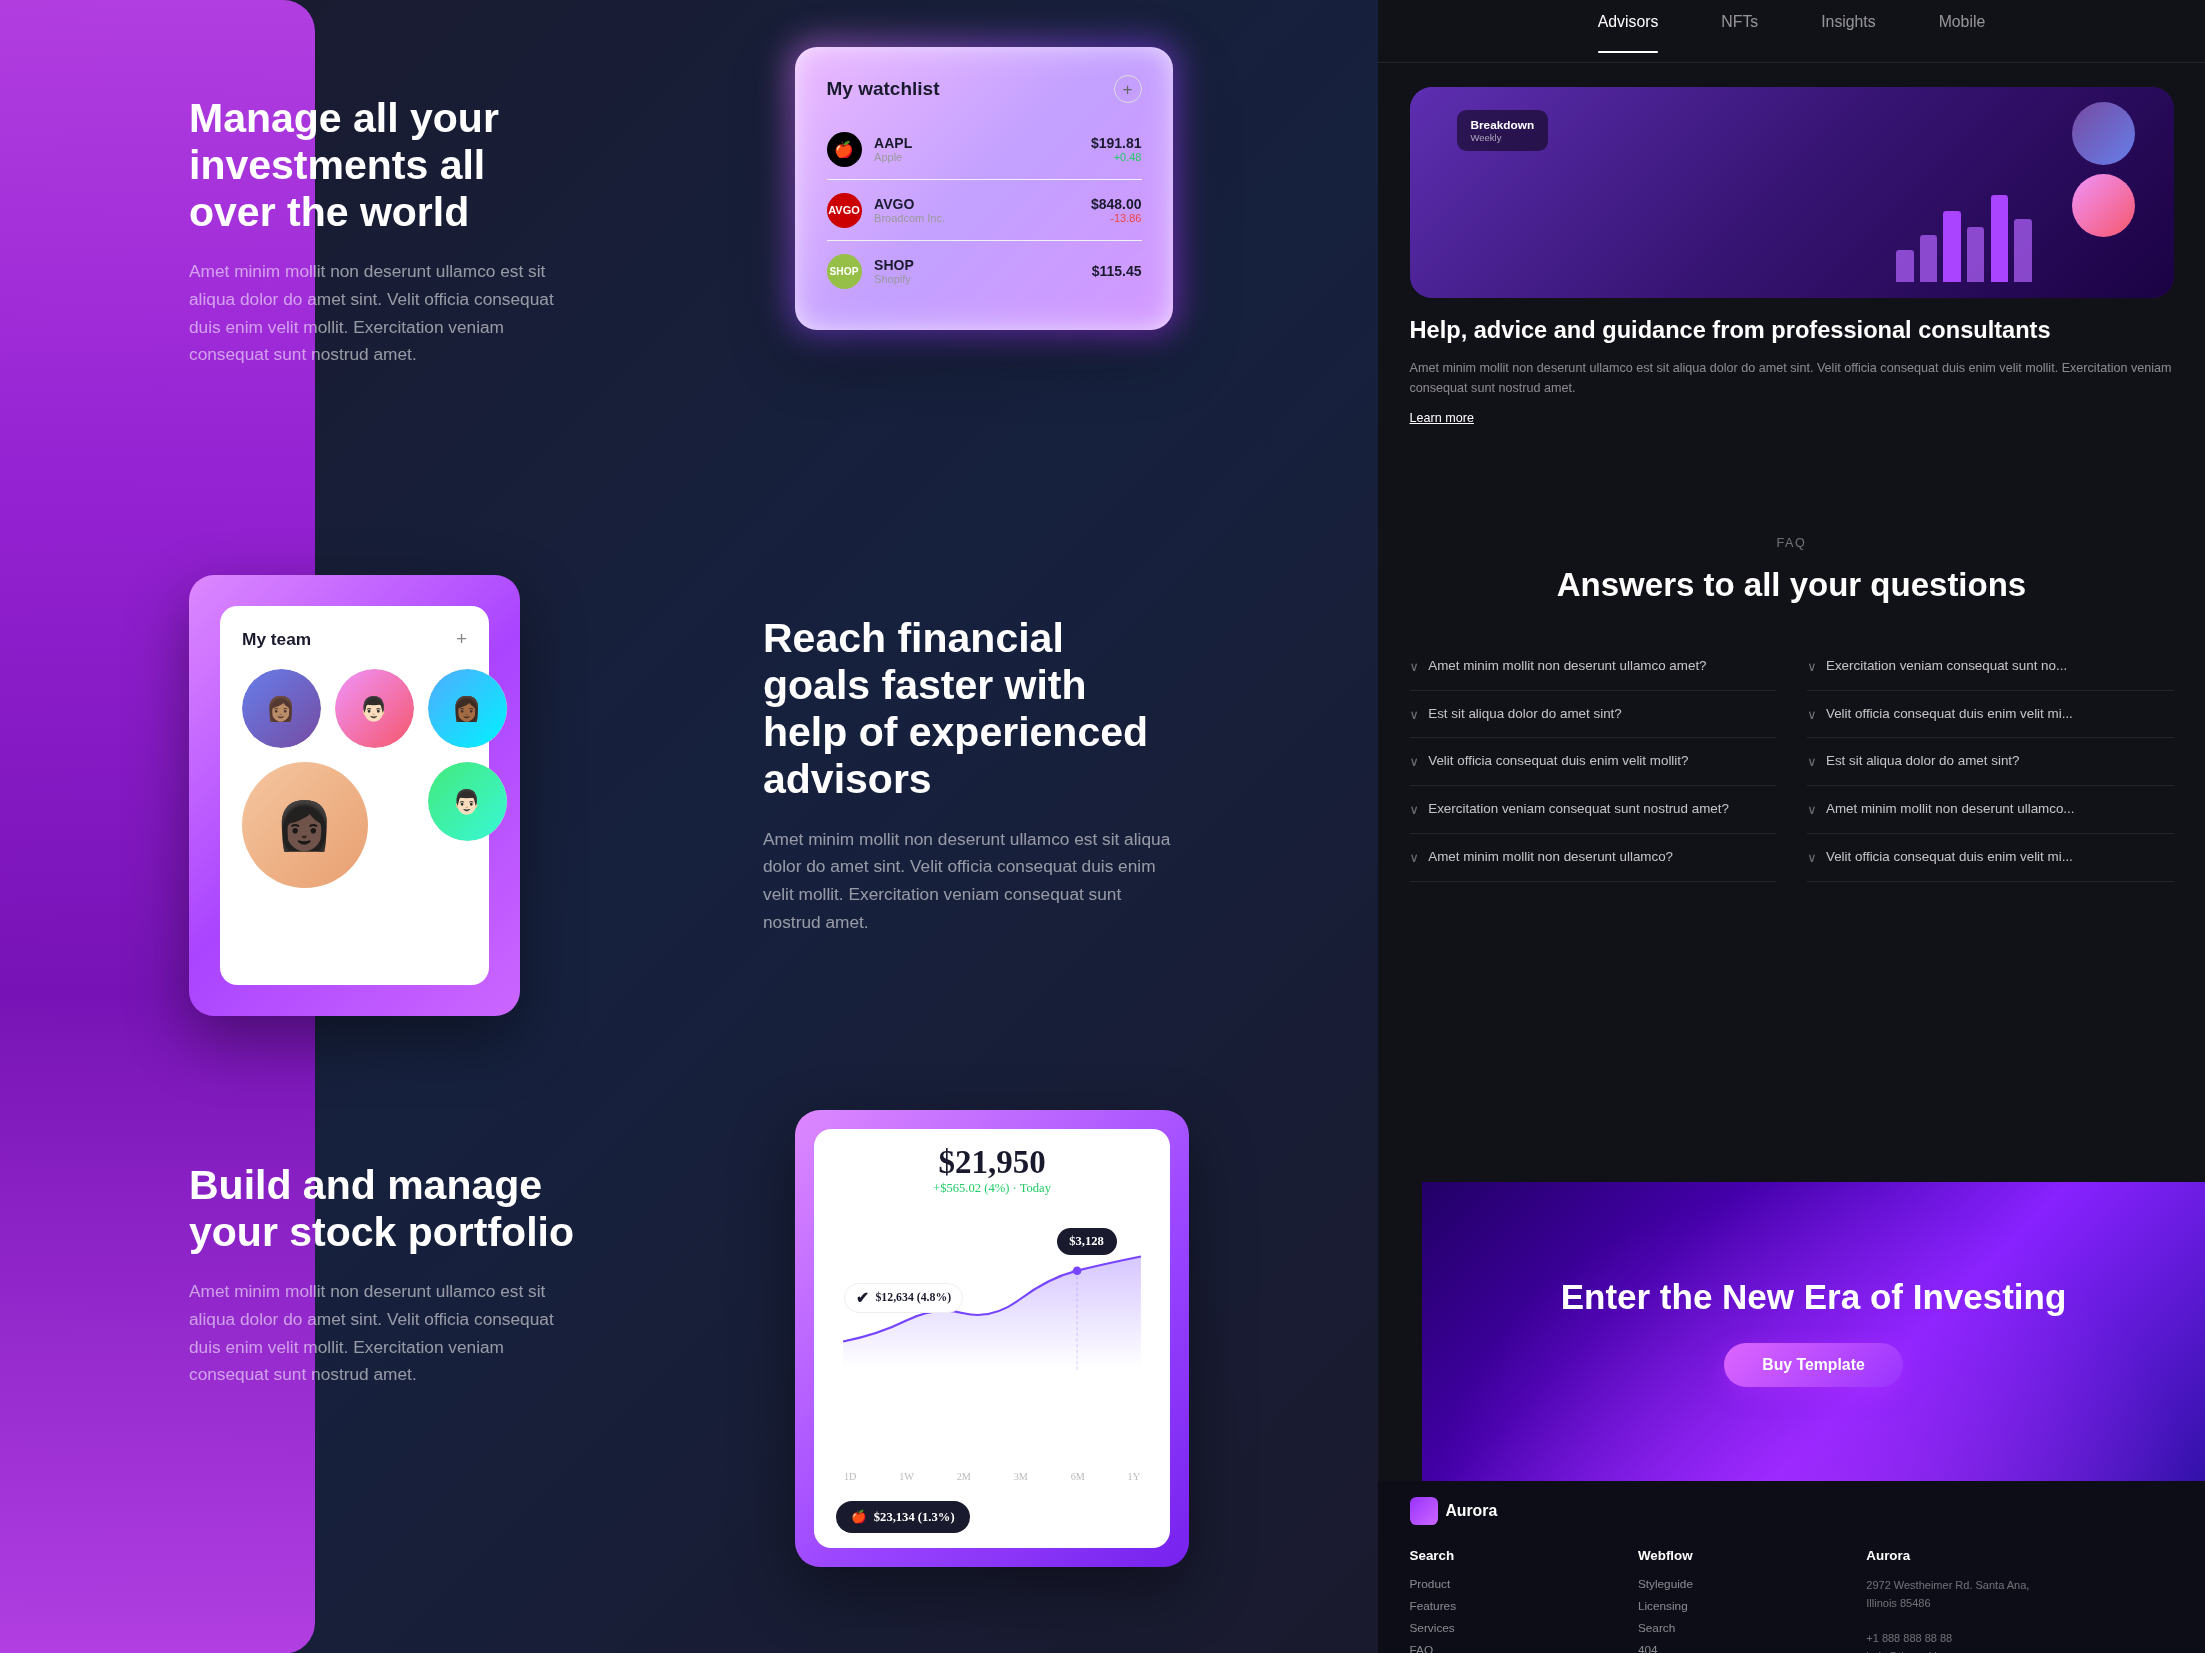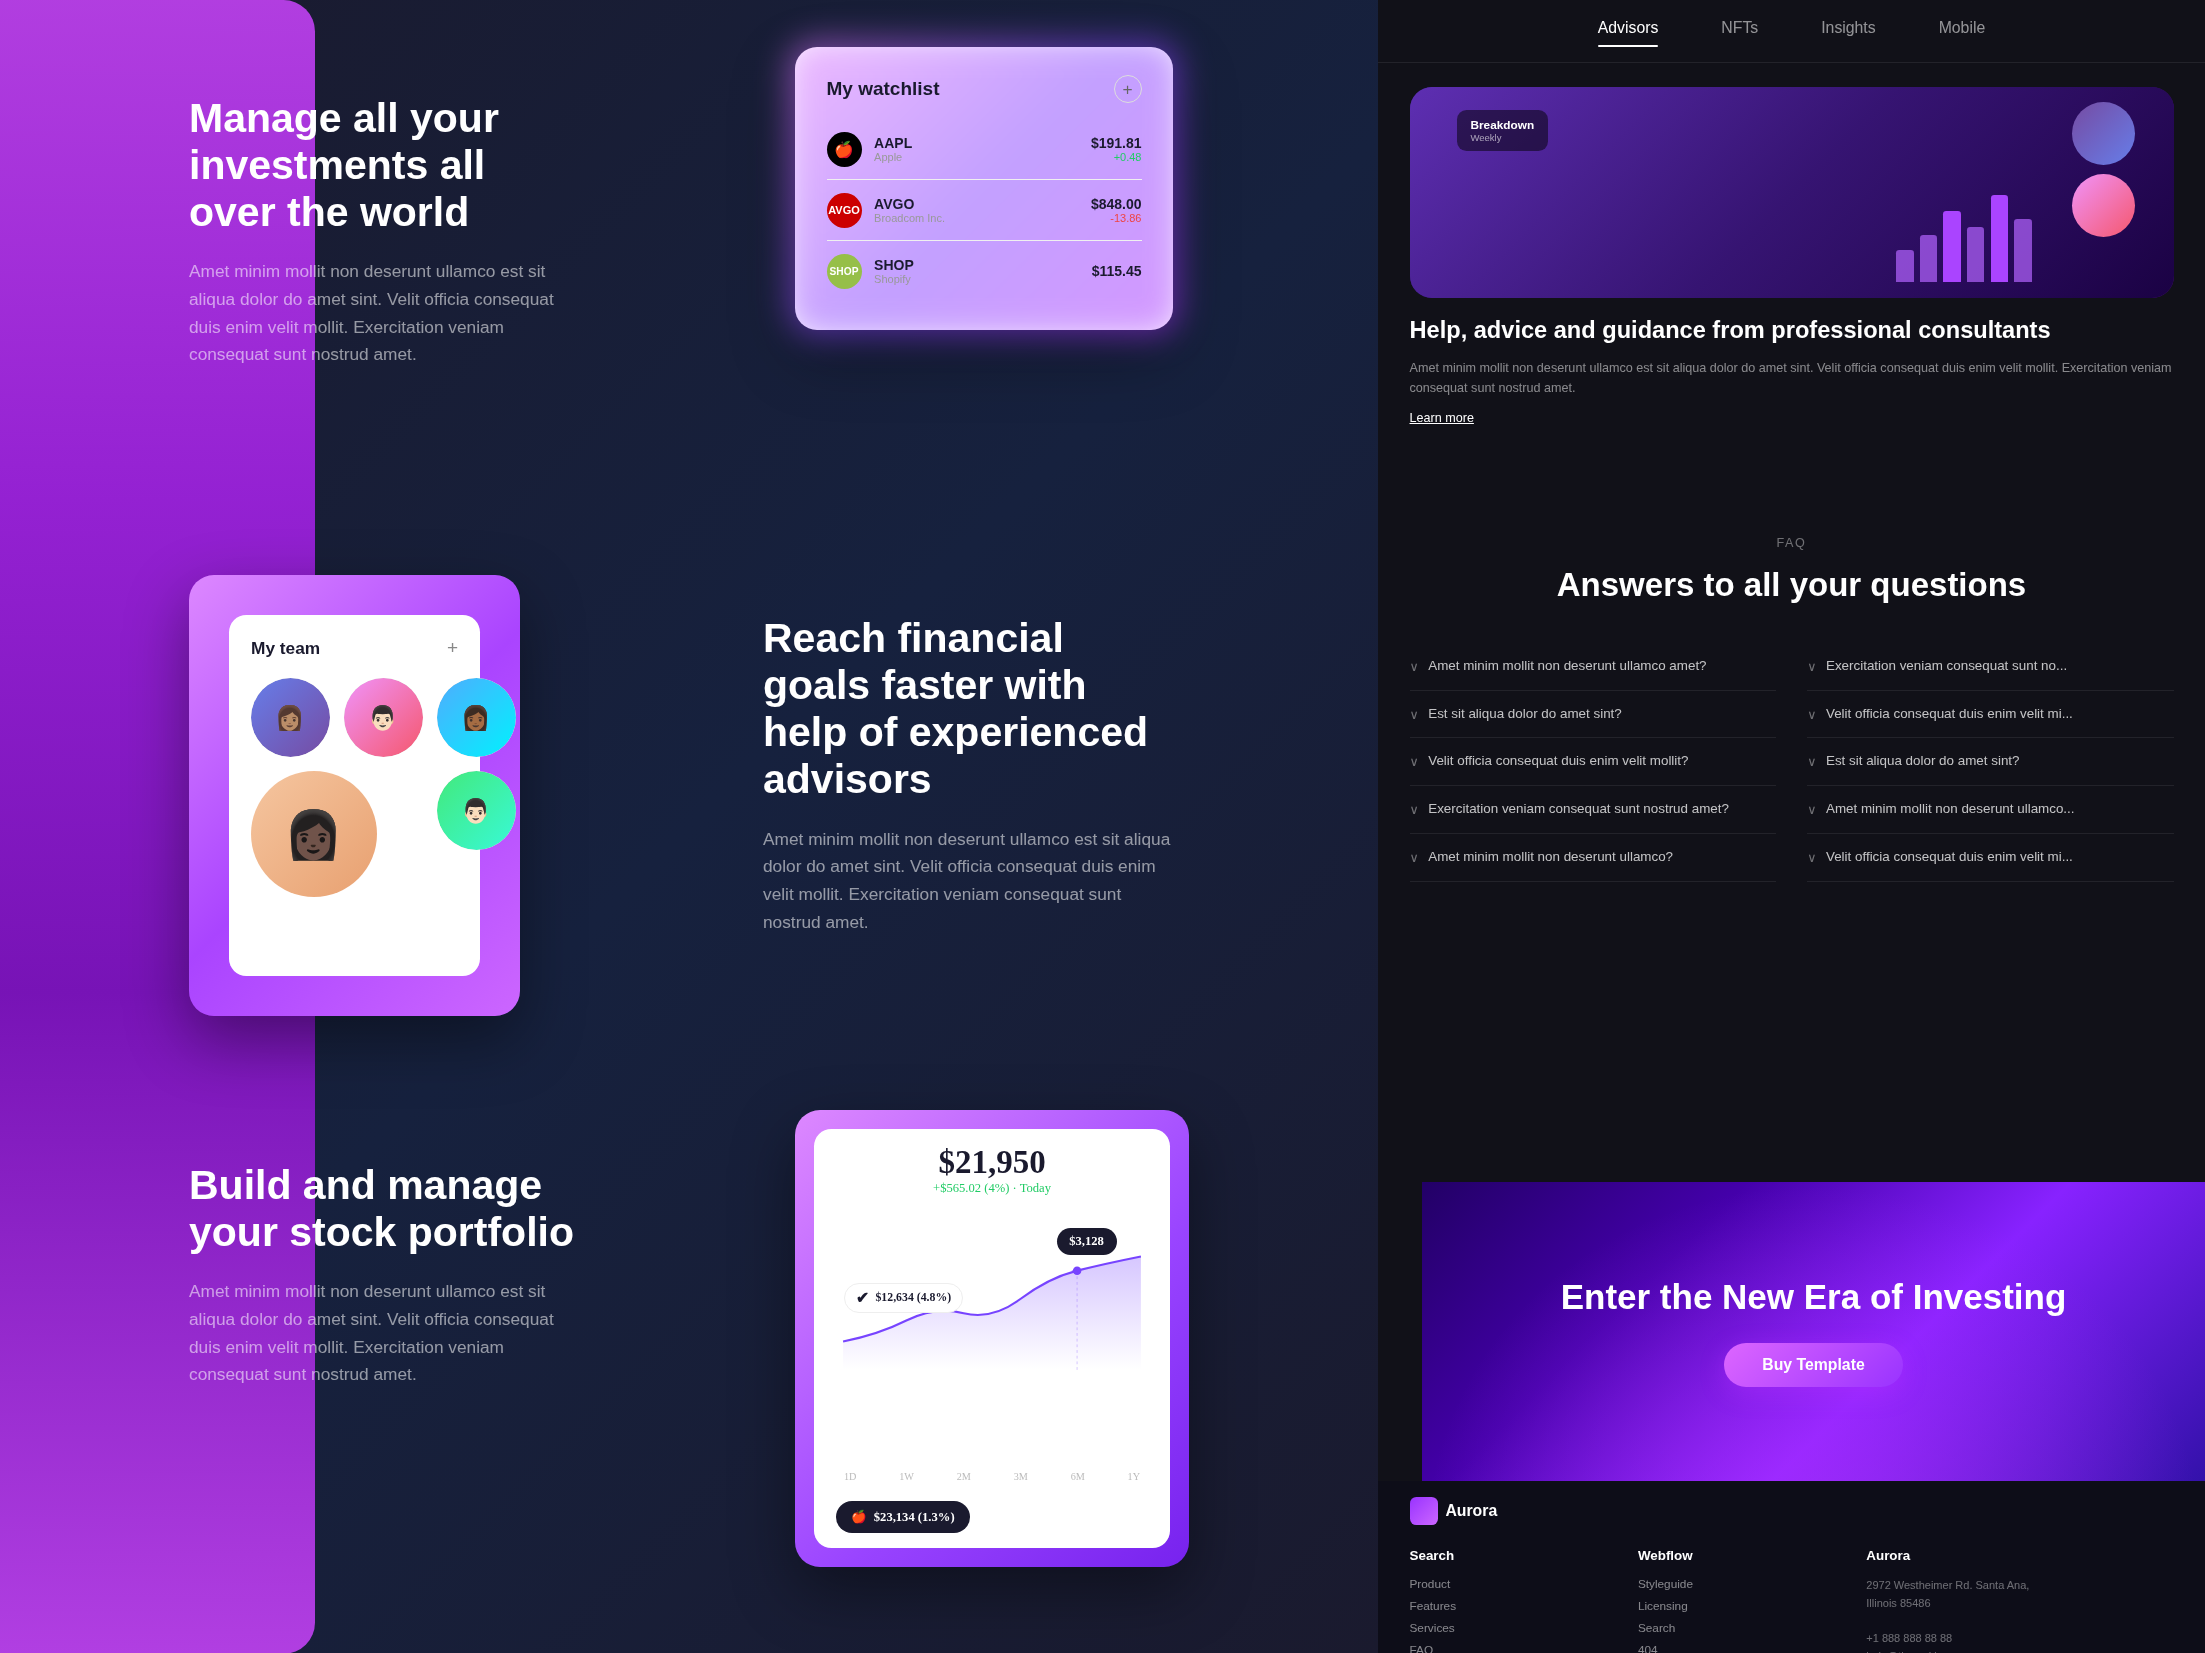--- a/index.html
+++ b/index.html
@@ -190,21 +190,21 @@
     }
 
     .team-card {
       position: absolute;
       left: 189px;
       top: 39px;
       width: 331px;
       height: 441px;
       background: linear-gradient(135deg, #dd88ff 0%, #aa44ff 50%, #cc66ff 100%);
       border-radius: 25px;
-      padding: 40px;
+      padding: 31px;
       box-shadow: 0 23.6px 63px rgba(0,0,0,0.4);
       z-index: 5;
     }
 
     .team-card-inner {
       background: #fff;
       border-radius: 17.3px;
       padding: 22px;
       height: 100%;
       display: flex;
@@ -441,21 +441,21 @@
       gap: 63px;
       border-bottom: 0.8px solid rgba(255,255,255,0.08);
       z-index: 10;
     }
 
     .nav-item {
       font-size: 15.8px;
       color: rgba(255,255,255,0.55);
       cursor: pointer;
       position: relative;
-      padding-bottom: 7px;
+      padding-bottom: 19px;
     }
 
     .nav-item.active {
       color: #fff;
     }
 
     .nav-item.active::after {
       content: '';
       position: absolute;
       bottom: -3.2px;

